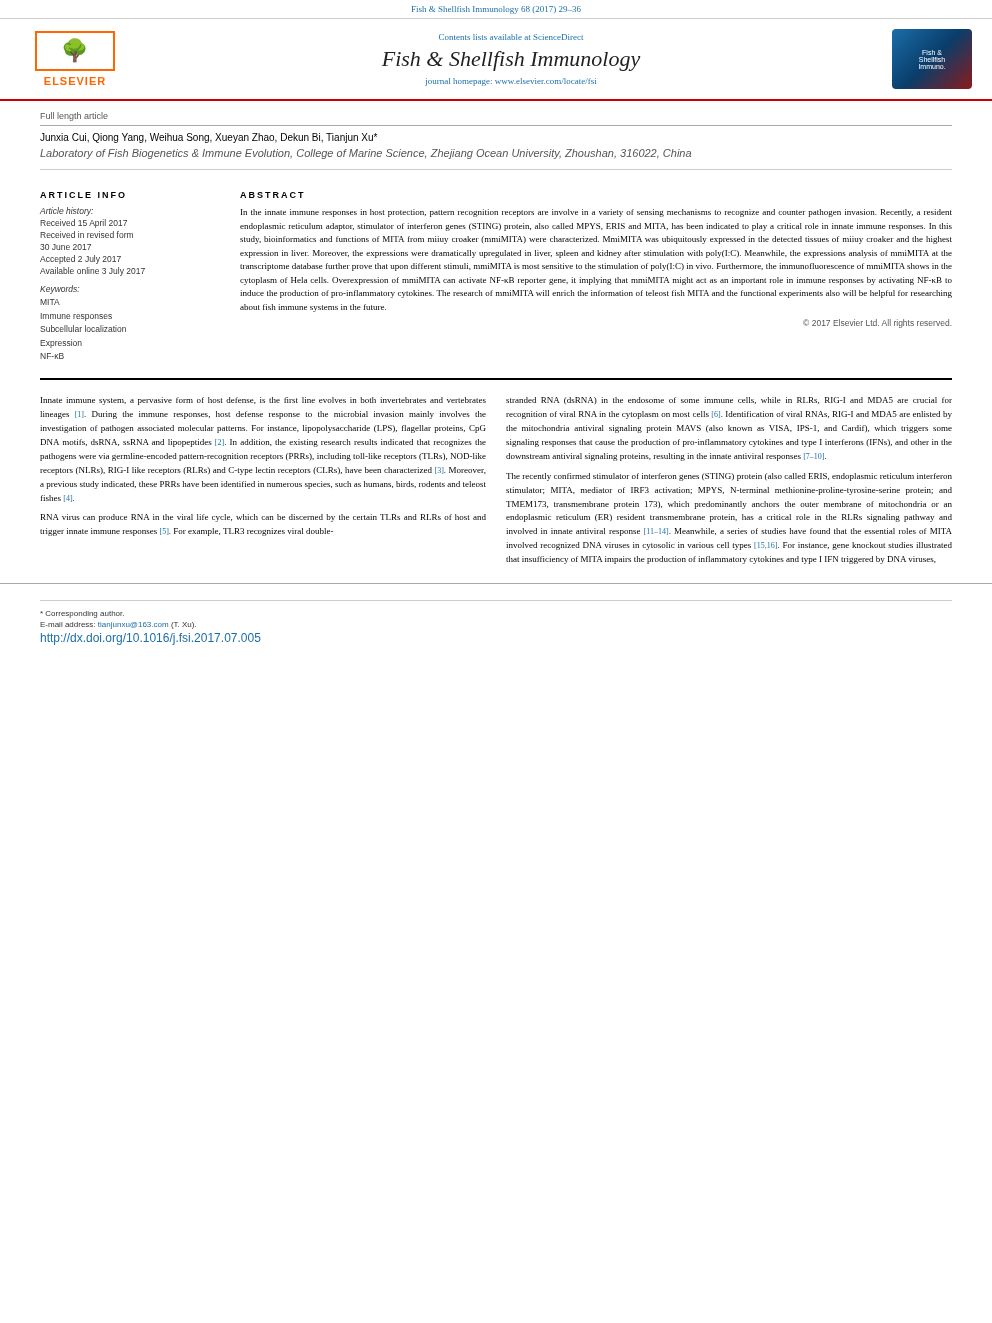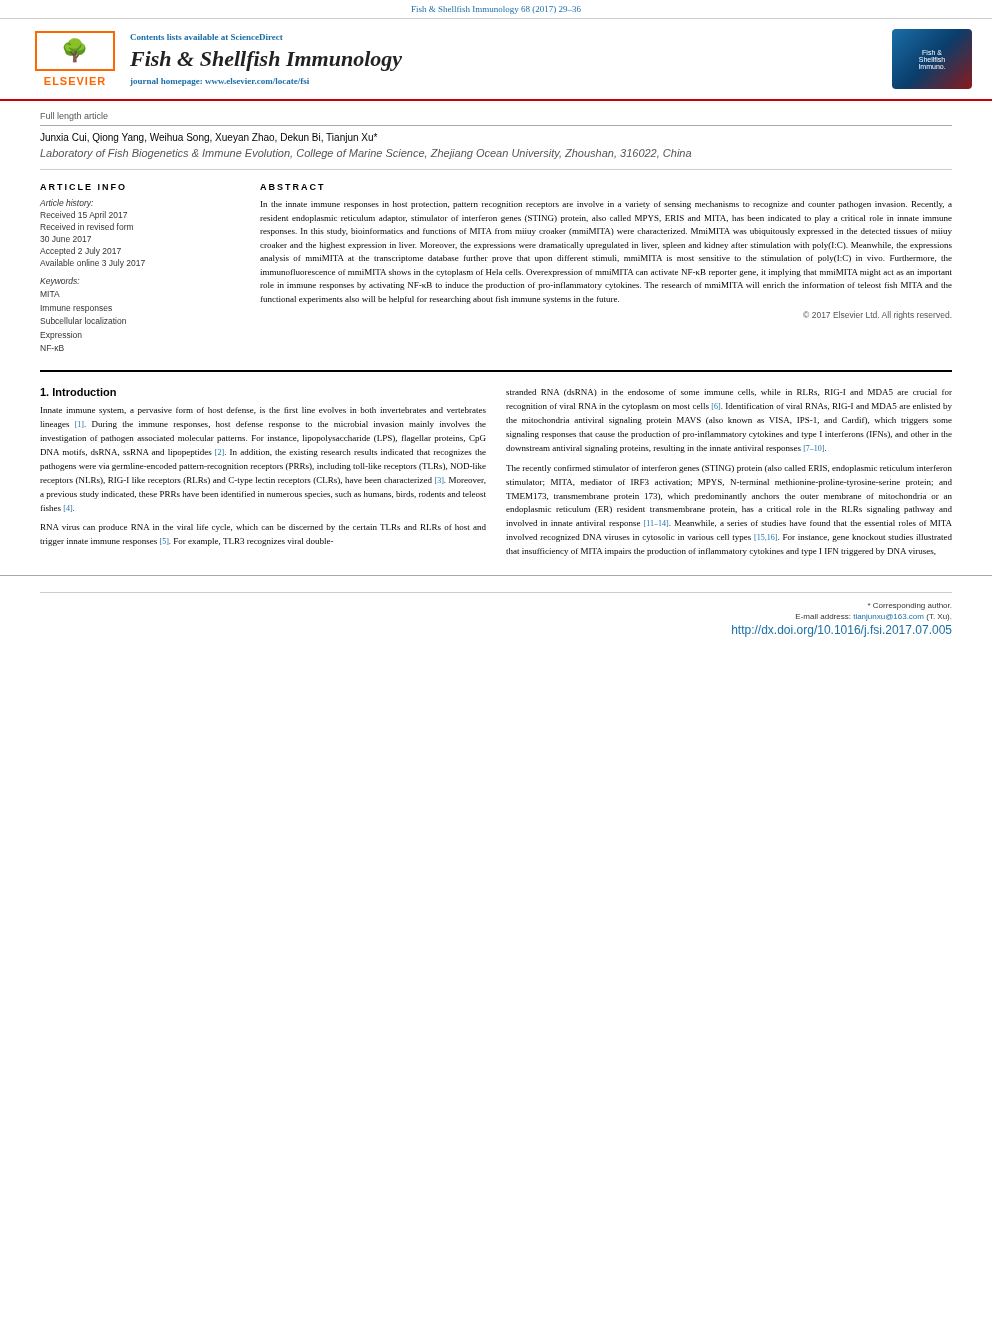--- a/index.html
+++ b/index.html
@@ -50,22 +50,21 @@
       display: flex;
       align-items: center;
       justify-content: center;
     }
     .elsevier-tree {
       font-size: 22px;
       color: #f60;
     }
     .journal-center {
       flex: 1;
-      text-align: left;
-      font-weight: bold;
+      text-align: center;
     }
     .contents-line {
       font-size: 9px;
       color: #333;
       margin-bottom: 4px;
     }
     .contents-line span {
       color: #1a6ea8;
     }
     .journal-title-main {
@@ -167,23 +166,22 @@
       font-size: 11px;
       color: #555;
       font-style: italic;
       margin-bottom: 10px;
       font-family: Arial, sans-serif;
     }
 
     
     .two-col {
       display: flex;
-      gap: 20px;
       border-top: 1px solid #ccc;
-      padding-top: 12px;
+      padding-top: 20px;
       margin-bottom: 10px;
     }
     .left-col {
       width: 200px;
       min-width: 200px;
     }
     .right-col {
       flex: 1;
     }
 
@@ -277,21 +275,20 @@
       font-size: 8px;
     }
 
     
     .footer {
       border-top: 1px solid #aaa;
       padding: 8px 40px;
       font-size: 8.5px;
       color: #333;
       font-family: Arial, sans-serif;
-      text-align: right;
     }
     .footer-note {
       font-size: 8px;
       color: #333;
       font-family: Arial, sans-serif;
       margin-bottom: 2px;
     }
     .footer-doi {
       color: #1a6ea8;
       font-size: 12px;
@@ -370,21 +367,20 @@
       <div class="copyright">© 2017 Elsevier Ltd. All rights reserved.</div>
     </div>
 
   </div>
 
   <hr class="section-divider">
 
   <div class="body-two-col">
 
     <div class="body-col">
-      <div class="intro-heading">1. Introduction</div>
 
       <div class="body-para">
         Innate immune system, a pervasive form of host defense, is the first line evolves in both invertebrates and vertebrates lineages <span class="ref">[1]</span>. During the immune responses, host defense response to the microbial invasion mainly involves the investigation of pathogen associated molecular patterns. For instance, lipopolysaccharide (LPS), flagellar proteins, CpG DNA motifs, dsRNA, ssRNA and lipopeptides <span class="ref">[2]</span>. In addition, the existing research results indicated that recognizes the pathogens were via germline-encoded pattern-recognition receptors (PRRs), including toll-like receptors (TLRs), NOD-like receptors (NLRs), RIG-I like receptors (RLRs) and C-type lectin receptors (CLRs), have been characterized <span class="ref">[3]</span>. Moreover, a previous study indicated, these PRRs have been identified in numerous species, such as humans, birds, rodents and teleost fishes <span class="ref">[4]</span>.
       </div>
 
       <div class="body-para">
         RNA virus can produce RNA in the viral life cycle, which can be discerned by the certain TLRs and RLRs of host and trigger innate immune responses <span class="ref">[5]</span>. For example, TLR3 recognizes viral double-
       </div>
     </div>
 

